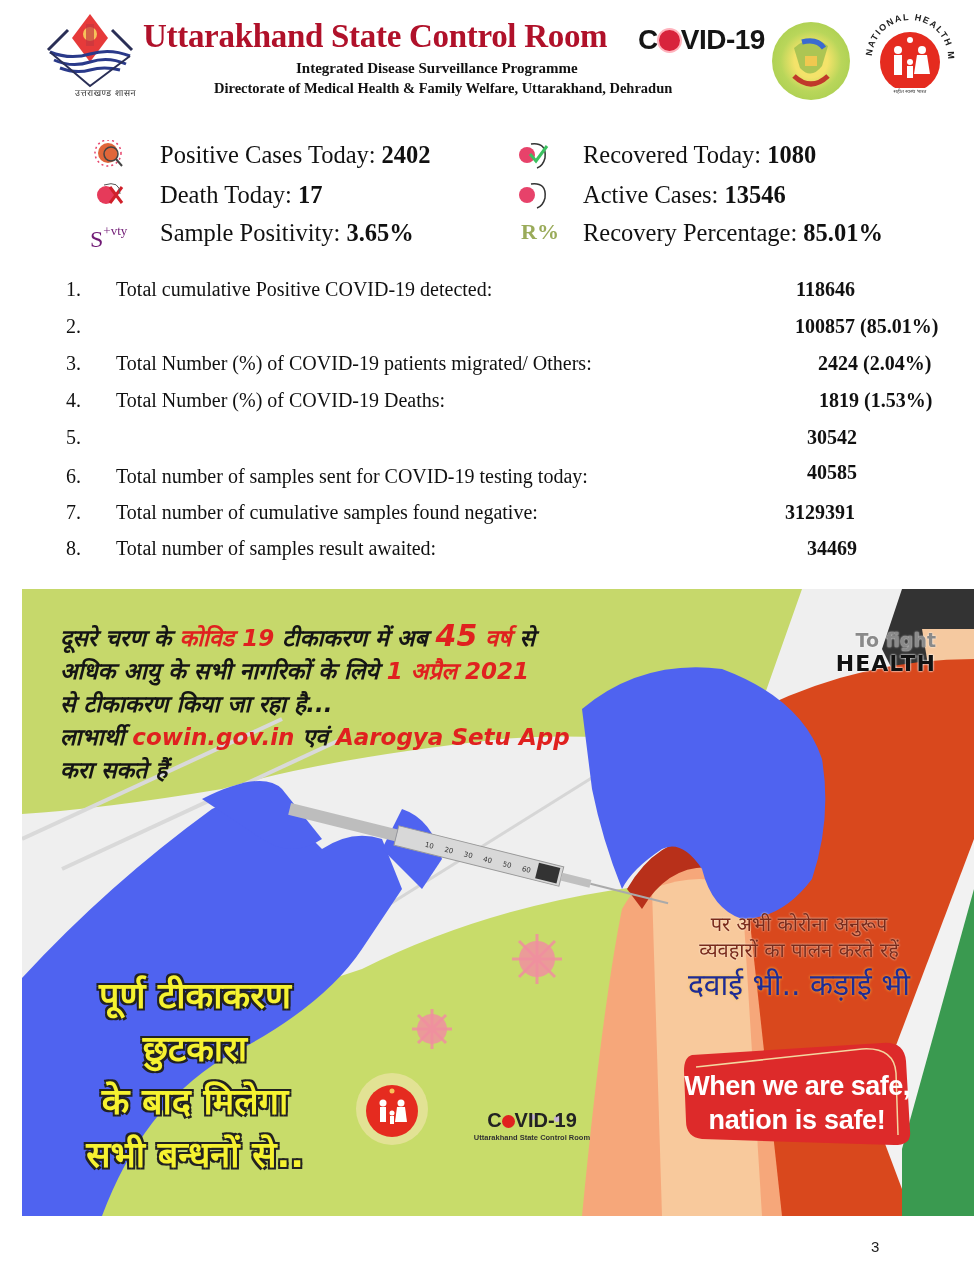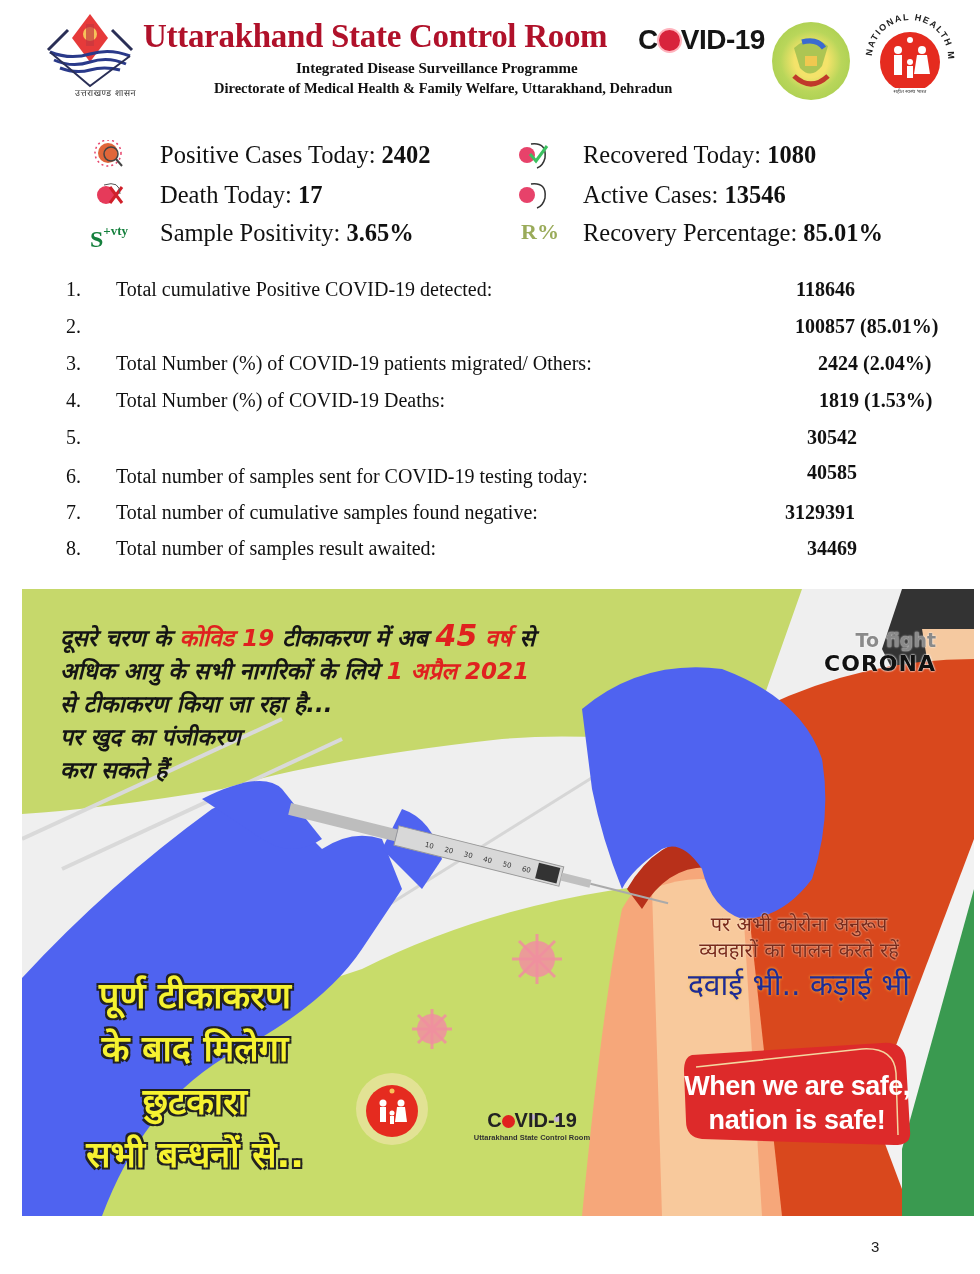--- a/index.html
+++ b/index.html
@@ -145,21 +145,21 @@
       <svg width="40" height="30" viewBox="0 0 40 30">
         <circle cx="16" cy="15" r="9" fill="#e63a5a"></circle>
         <path d="M20 7 L32 23 M32 7 L20 23" stroke="#d0202a" stroke-width="3"></path>
         <path d="M14 5 Q30 0 30 14" stroke="#555" stroke-width="1" fill="none"></path>
       </svg>
     </span>
     <span class="lbl">Death Today:</span>
     <span class="val">17</span>
   </div>
   <div class="stat" style="left:160px; top:78px;">
-    <span class="ico" style="left:-70px; top:0; font-weight:bold; color:#15803d; font-size:24px; line-height:30px;">
+    <span class="ico" style="left:-70px; top:0; font-weight:normal; color:#701a75; font-size:24px; line-height:30px;">
       <span>S</span><sup style="font-size:13px; vertical-align:12px;">+vty</sup>
     </span>
     <span class="lbl">Sample Positivity:</span>
     <span class="val">3.65%</span>
   </div>
 
   <div class="stat" style="left:583px; top:0;">
     <span class="ico">
       <svg width="40" height="30" viewBox="0 0 40 30">
         <circle cx="14" cy="15" r="8" fill="#e7426a"></circle>
@@ -293,48 +293,50 @@
   </svg>
 
   <div class="hindi-top">
     <div>
       <span>दूसरे चरण के </span><span class="red">कोविड 19</span><span> टीकाकरण में अब </span><span class="red big">45</span><span class="red"> वर्ष</span><span> से</span>
     </div>
     <div>
       <span>अधिक आयु के सभी नागरिकों के लिये </span><span class="red">1 अप्रैल 2021</span>
     </div>
     <div>से टीकाकरण किया जा रहा है...</div>
-    <div>पर खुद का पंजीकरण</div>
+    <div>
+      <span>लाभार्थी </span><span class="red">cowin.gov.in</span><span> एवं </span><span class="red">Aarogya Setu App</span>
+    </div>
     <div>करा सकते हैं</div>
   </div>
 
   <div class="fight">
     <div class="l1">To fight</div>
-    <div class="l2">CORONA</div>
+    <div class="l2">HEALTH</div>
   </div>
 
   <div class="hindi-right">
     <div class="a">पर अभी कोरोना अनुरूप</div>
     <div class="a">व्यवहारों का पालन करते रहें</div>
     <div class="b">दवाई भी.. कड़ाई भी</div>
   </div>
 
   <svg class="safe-banner" width="230" height="110" viewBox="0 0 230 110">
     <path d="M10 18 L200 6 Q222 4 224 24 L228 94 Q230 108 212 108 L20 102 Q4 100 4 84 L2 34 Q2 20 10 18 Z" fill="#dd2a2a"></path>
     <path d="M14 30 L180 12 Q212 10 214 36 L216 98" stroke="#f3d7a0" stroke-width="1.5" fill="none"></path>
   </svg>
   <div class="safe-text">
     <div class="s1">When we are safe,</div>
     <div class="s2">nation is safe!</div>
   </div>
 
   <div class="hindi-bottom">
     <div>पूर्ण टीकाकरण</div>
+    <div>छुटकारा</div>
     <div>के बाद मिलेगा</div>
-    <div>छुटकारा</div>
     <div>सभी बन्धनों से..</div>
   </div>
 
   <svg class="nhm-small" width="80" height="80" viewBox="0 0 80 80">
     <circle cx="40" cy="40" r="36" fill="#f4e6b0" opacity="0.6"></circle>
     <circle cx="40" cy="42" r="26" fill="#e52b1f"></circle>
     <circle cx="31" cy="34" r="3.5" fill="#fff"></circle>
       <rect x="28" y="38" width="6" height="15" fill="#fff"></rect>
     <circle cx="49" cy="34" r="3.5" fill="#fff"></circle>
       <path d="M45 38 L53 38 L55 53 L43 53 Z" fill="#fff"></path>

